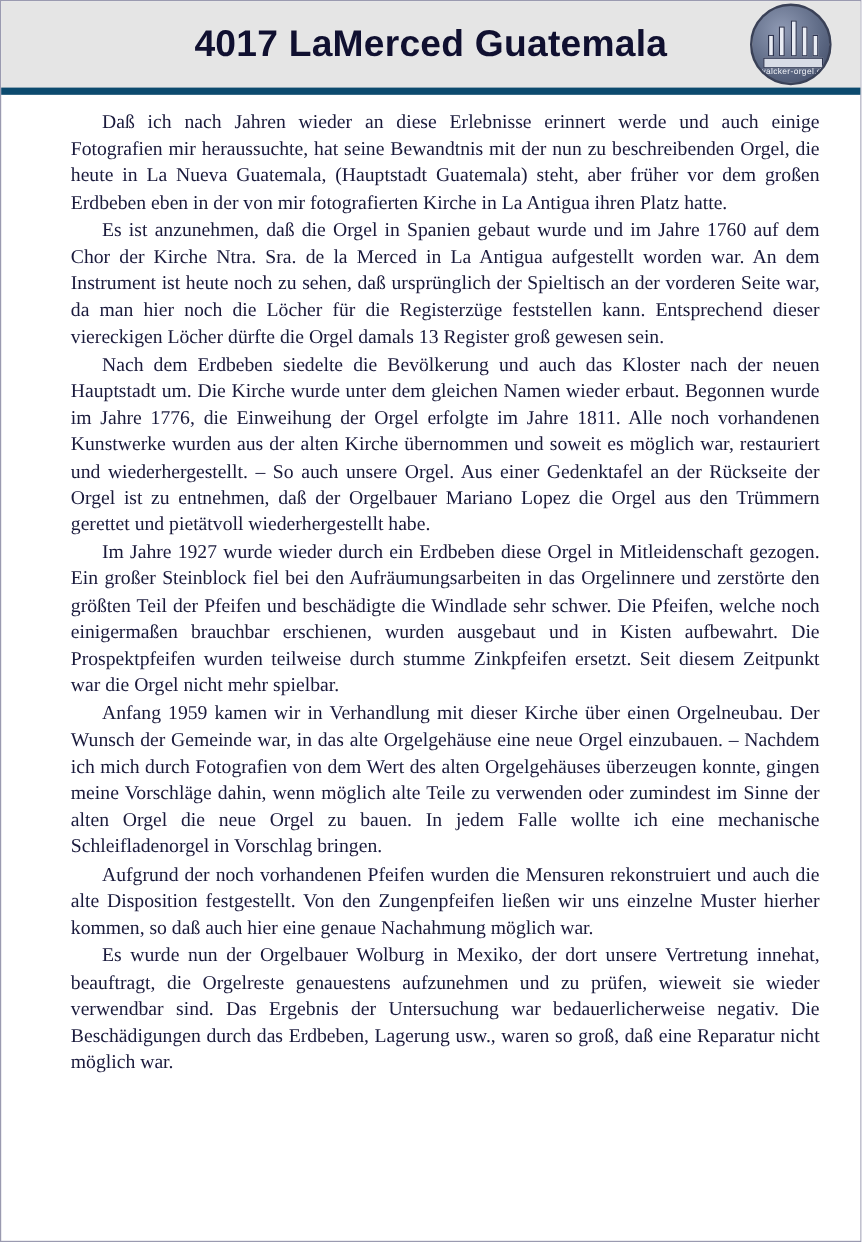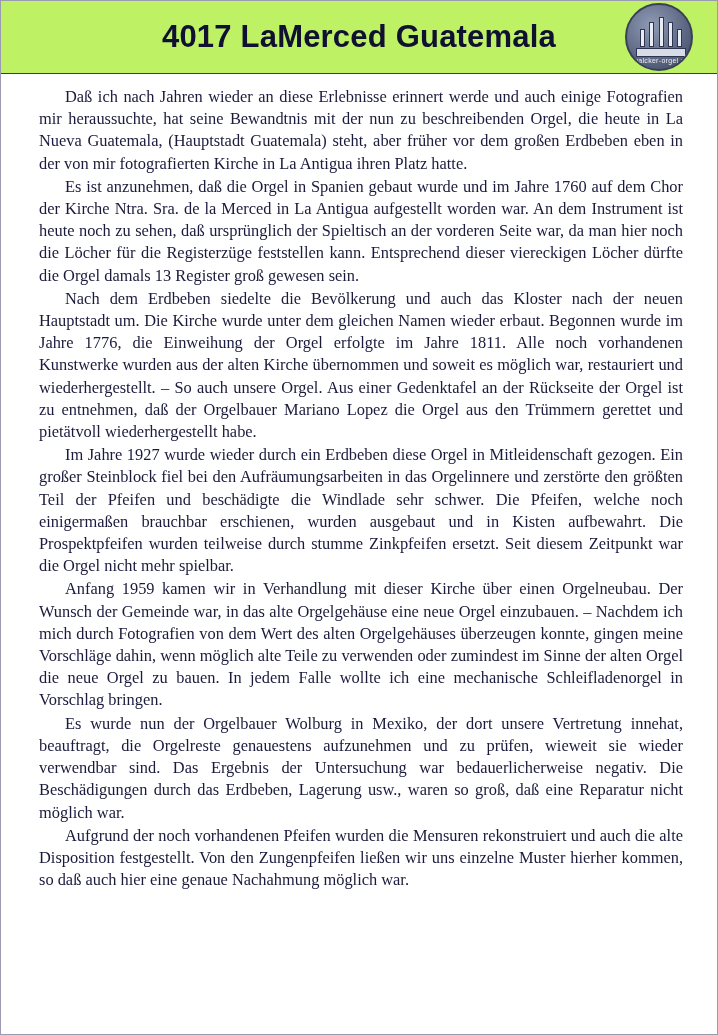--- a/index.html
+++ b/index.html
@@ -18,22 +18,22 @@
     position: relative;
     width: 718px;
     height: 1035px;
     box-sizing: border-box;
     border: 1px solid #9a9ab0;
     background: #ffffff;
   }
   #header {
     position: relative;
     height: 72px;
-    background: #bef264;
-    border-bottom: 1px solid #0c4a6e;
+    background: #e5e5e5;
+    border-bottom: 6px solid #0c4a6e;
   }
   #title {
     position: absolute;
     left: 0;
     right: 0;
     top: 18px;
     text-align: center;
     font-family: "Liberation Sans", sans-serif;
     font-weight: bold;
     font-size: 31px;
@@ -96,21 +96,21 @@
     left: 0;
     top: 52px;
     width: 68px;
     text-align: center;
     font-family: "Liberation Sans", sans-serif;
     font-size: 7px;
     color: #f0f2f7;
     letter-spacing: 0.3px;
   }
   #content {
-    padding: 12px 34px 0 38px;
+    padding: 12px 34px 0 58px;
   }
   p.para {
     margin: 0 0 1px 0;
     font-size: 16.4px;
     line-height: 22.2px;
     text-align: justify;
     text-indent: 26px;
     hyphens: manual;
   }
 </style>
@@ -135,17 +135,17 @@
       </div>
     </div>
   </div>
 
   <div id="content">
     <p class="para">Daß ich nach Jahren wieder an diese Erlebnisse erinnert werde und auch einige Fotografien mir heraussuchte, hat seine Bewandtnis mit der nun zu beschreibenden Orgel, die heute in La Nueva Guatemala, (Hauptstadt Guatemala) steht, aber früher vor dem großen Erdbeben eben in der von mir fotografierten Kirche in La Antigua ihren Platz hatte.</p>
     <p class="para">Es ist anzunehmen, daß die Orgel in Spanien gebaut wurde und im Jahre 1760 auf dem Chor der Kirche Ntra. Sra. de la Merced in La Antigua aufgestellt worden war. An dem Instrument ist heute noch zu sehen, daß ursprünglich der Spieltisch an der vorderen Seite war, da man hier noch die Löcher für die Registerzüge feststellen kann. Entsprechend dieser viereckigen Löcher dürfte die Orgel damals 13 Register groß gewesen sein.</p>
     <p class="para">Nach dem Erdbeben siedelte die Bevölkerung und auch das Kloster nach der neuen Hauptstadt um. Die Kirche wurde unter dem gleichen Namen wieder erbaut. Begonnen wurde im Jahre 1776, die Einweihung der Orgel erfolgte im Jahre 1811. Alle noch vorhandenen Kunstwerke wurden aus der alten Kirche übernommen und soweit es möglich war, restauriert und wiederhergestellt. – So auch unsere Orgel. Aus einer Gedenktafel an der Rückseite der Orgel ist zu entnehmen, daß der Orgelbauer Mariano Lopez die Orgel aus den Trümmern gerettet und pietätvoll wiederhergestellt habe.</p>
     <p class="para">Im Jahre 1927 wurde wieder durch ein Erdbeben diese Orgel in Mitleidenschaft gezogen. Ein großer Steinblock fiel bei den Aufräumungsarbeiten in das Orgelinnere und zerstörte den größten Teil der Pfeifen und beschädigte die Windlade sehr schwer. Die Pfeifen, welche noch einigermaßen brauchbar erschienen, wurden ausgebaut und in Kisten aufbewahrt. Die Prospektpfeifen wurden teilweise durch stumme Zinkpfeifen ersetzt. Seit diesem Zeitpunkt war die Orgel nicht mehr spielbar.</p>
     <p class="para">Anfang 1959 kamen wir in Verhandlung mit dieser Kirche über einen Orgelneubau. Der Wunsch der Gemeinde war, in das alte Orgelgehäuse eine neue Orgel einzubauen. – Nachdem ich mich durch Fotografien von dem Wert des alten Orgelgehäuses überzeugen konnte, gingen meine Vorschläge dahin, wenn möglich alte Teile zu verwenden oder zumindest im Sinne der alten Orgel die neue Orgel zu bauen. In jedem Falle wollte ich eine mechanische Schleifladenorgel in Vorschlag bringen.</p>
+    <p class="para">Aufgrund der noch vorhandenen Pfeifen wurden die Mensuren rekonstruiert und auch die alte Disposition festgestellt. Von den Zungenpfeifen ließen wir uns einzelne Muster hierher kommen, so daß auch hier eine genaue Nachahmung möglich war.</p>
     <p class="para">Es wurde nun der Orgelbauer Wolburg in Mexiko, der dort unsere Vertretung innehat, beauftragt, die Orgelreste genauestens aufzunehmen und zu prüfen, wieweit sie wieder verwendbar sind. Das Ergebnis der Untersuchung war bedauerlicherweise negativ. Die Beschädigungen durch das Erdbeben, Lagerung usw., waren so groß, daß eine Reparatur nicht möglich war.</p>
-    <p class="para">Aufgrund der noch vorhandenen Pfeifen wurden die Mensuren rekonstruiert und auch die alte Disposition festgestellt. Von den Zungenpfeifen ließen wir uns einzelne Muster hierher kommen, so daß auch hier eine genaue Nachahmung möglich war.</p>
   </div>
 
 </div>
 
 </body></html>

